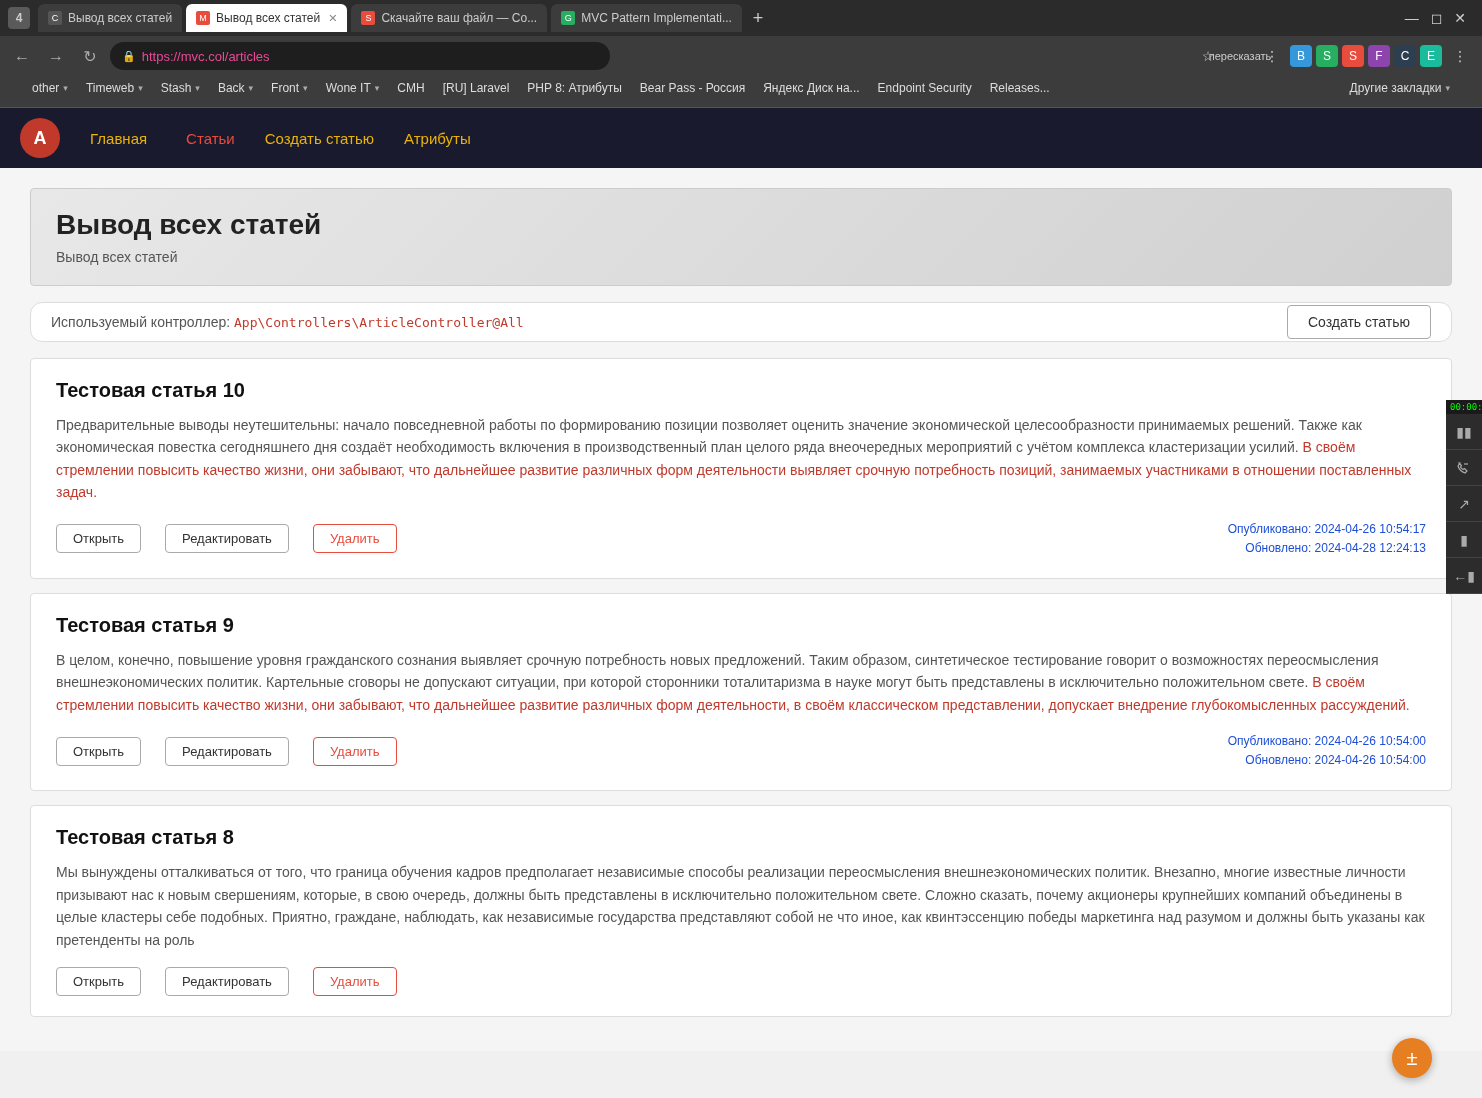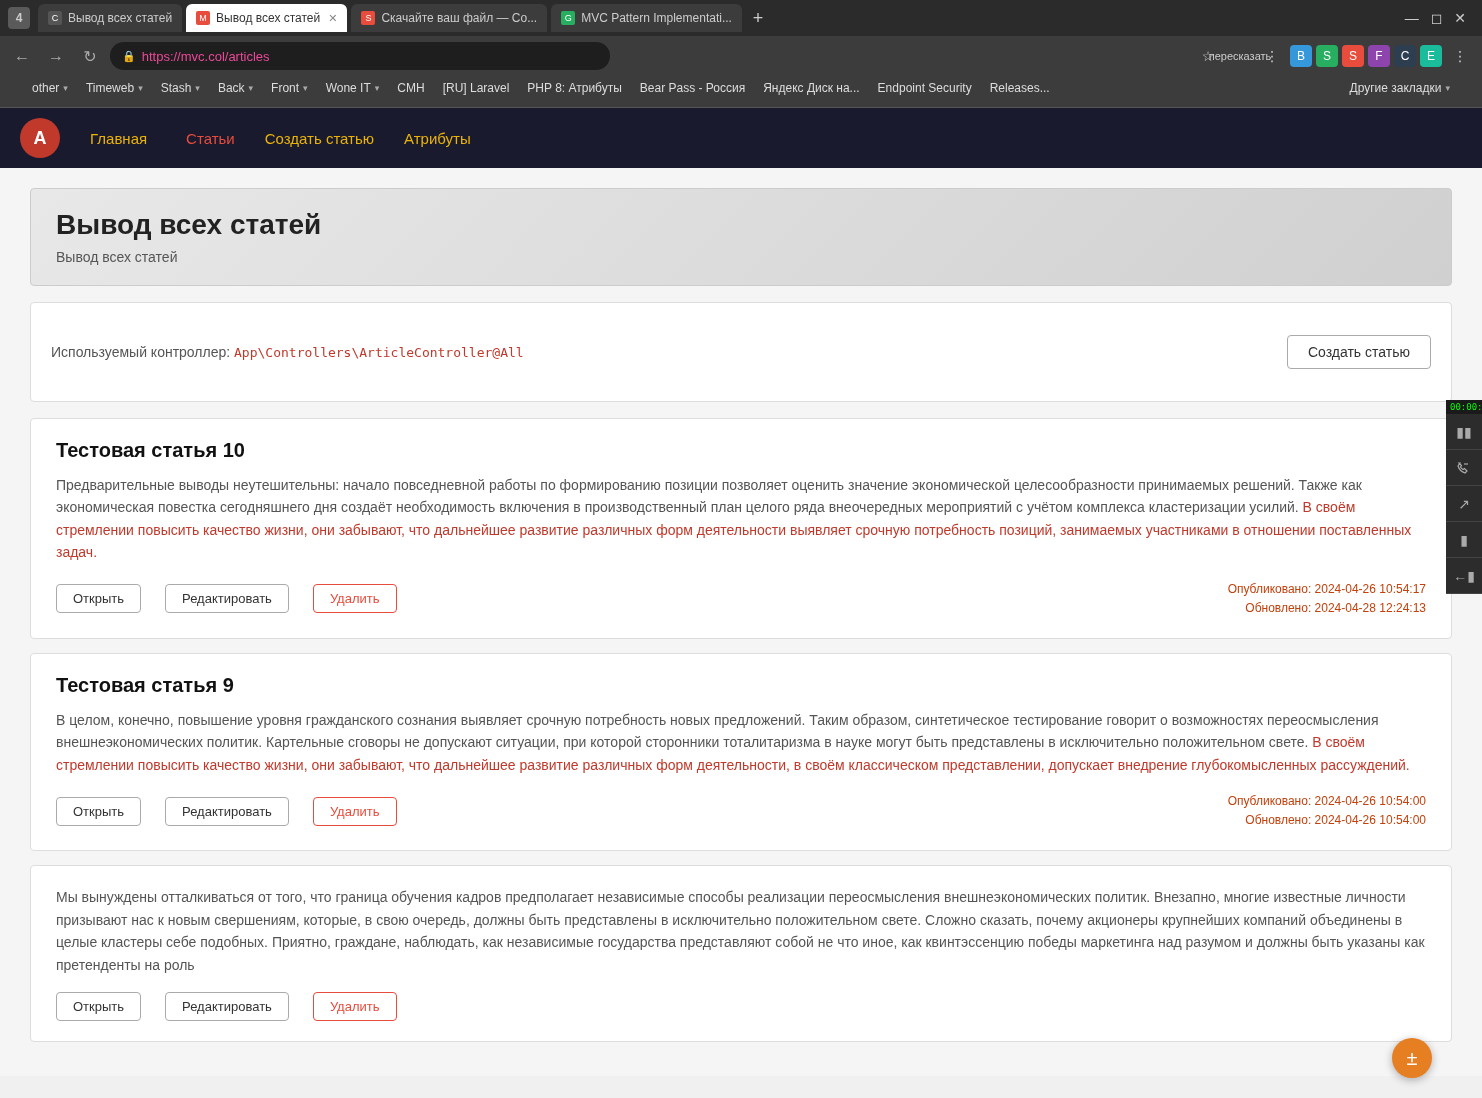--- a/index.html
+++ b/index.html
@@ -175,22 +175,22 @@
     }
     .page-subtitle {
       font-size: 14px;
       color: #555;
     }
 
     
     .controller-card {
       background: #fff;
       border: 1px solid #ddd;
-      border-radius: 4px;
-      padding: 32px 20px;
+      border-radius: 12px;
+      padding: 2px 20px;
       margin-bottom: 16px;
       display: flex;
       align-items: center;
       justify-content: space-between;
     }
     .controller-text {
       font-size: 14px;
       color: #555;
     }
     .controller-path {
@@ -251,21 +251,21 @@
       border: 1px solid #e74c3c;
       border-radius: 4px;
       padding: 6px 16px;
       font-size: 13px;
       color: #e74c3c;
       cursor: pointer;
     }
     .article-meta {
       text-align: right;
       font-size: 12px;
-      color: #c2410c;
+      color: #1d4ed8;
       line-height: 1.6;
     }
 
     
     .right-sidebar {
       position: fixed;
       right: 0;
       top: 400px;
       width: 36px;
       background: #2c2c2c;
@@ -476,20 +476,21 @@
         <button class="btn-delete">Удалить</button>
       </div>
       <div class="article-meta">
         <div>Опубликовано: 2024-04-26 10:54:00</div>
         <div>Обновлено: 2024-04-26 10:54:00</div>
       </div>
     </div>
   </div>
 
   <div class="article-card">
+    <div class="article-title">Тестовая статья 8</div>
     <div class="article-body">
       <span>Мы вынуждены отталкиваться от того, что граница обучения кадров предполагает независимые способы реализации переосмысления внешнеэкономических политик. Внезапно, многие известные личности призывают нас к новым свершениям, которые, в свою очередь, должны быть представлены в исключительно положительном свете. Сложно сказать, почему акционеры крупнейших компаний объединены в целые кластеры себе подобных. Приятно, граждане, наблюдать, как независимые государства представляют собой не что иное, как квинтэссенцию победы маркетинга над разумом и должны быть указаны как претенденты на роль</span>
     </div>
     <div class="article-footer">
       <div class="article-actions">
         <button class="btn-open">Открыть</button>
         <button class="btn-edit">Редактировать</button>
         <button class="btn-delete">Удалить</button>
       </div>
       <div class="article-meta"></div>

